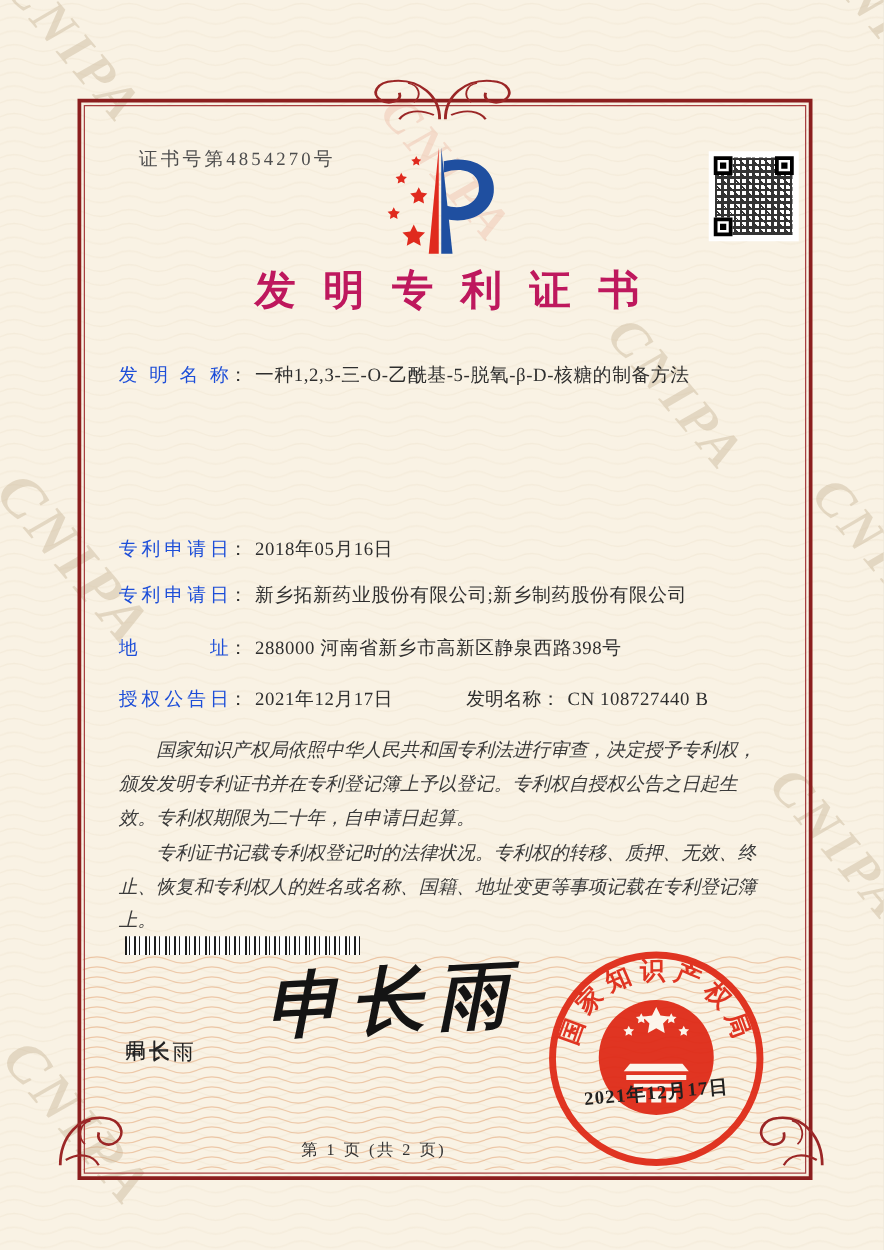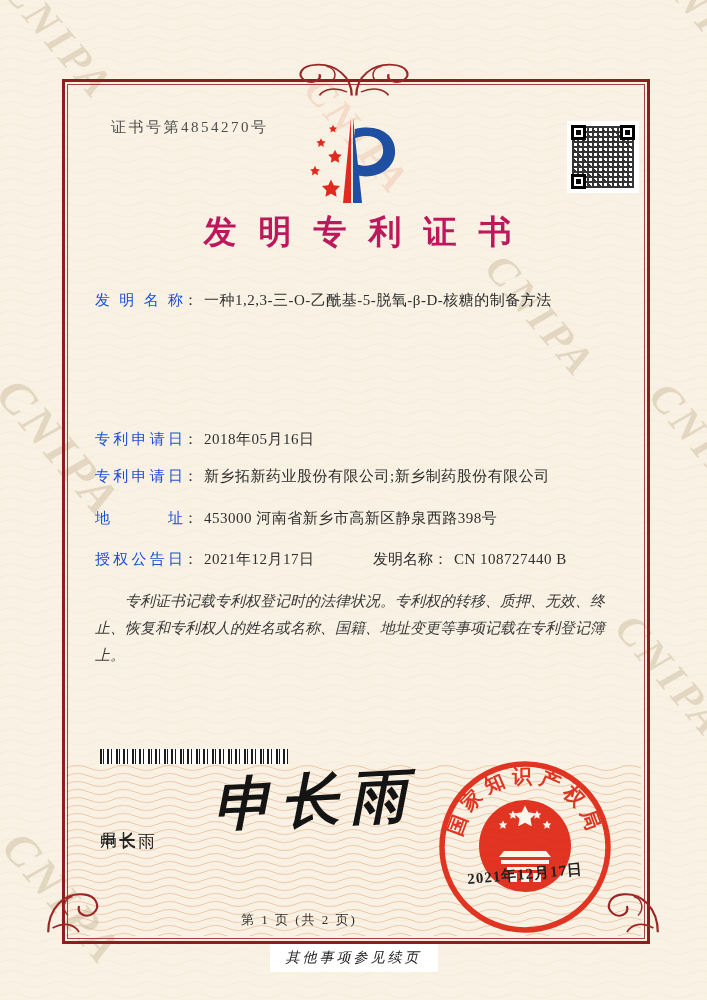--- a/index.html
+++ b/index.html
@@ -150,30 +150,31 @@
   <div class="frow" style="top:291px">
     <span class="f-label">发明名称</span><span class="f-colon">：</span><span class="f-val">一种1,2,3-三-O-乙酰基-5-脱氧-β-D-核糖的制备方法</span>
   </div>
   <div class="frow" style="top:430px">
     <span class="f-label">专利申请日</span><span class="f-colon">：</span><span class="f-val">2018年05月16日</span>
   </div>
   <div class="frow" style="top:467px">
     <span class="f-label">专利申请日</span><span class="f-colon">：</span><span class="f-val">新乡拓新药业股份有限公司;新乡制药股份有限公司</span>
   </div>
   <div class="frow" style="top:509px">
-    <span class="f-label">地址</span><span class="f-colon">：</span><span class="f-val">453000 河南省新乡市高新区静泉西路398号</span>
+    <span class="f-label">地址</span><span class="f-colon">：</span><span class="f-val">288000 河南省新乡市高新区静泉西路398号</span>
   </div>
   <div class="frow" style="top:550px">
     <span class="f-label">授权公告日</span><span class="f-colon">：</span><span class="f-val">2021年12月17日</span>
     <span class="fpair2">
       <span>发明名称</span><span class="f-colon">：</span><span class="f-val">CN 108727440 B</span>
     </span>
   </div>
 
   <div id="paras" class="abs">
+    <p>国家知识产权局依照中华人民共和国专利法进行审查，决定授予专利权，颁发发明专利证书并在专利登记簿上予以登记。专利权自授权公告之日起生效。专利权期限为二十年，自申请日起算。</p>
     <p>专利证书记载专利权登记时的法律状况。专利权的转移、质押、无效、终止、恢复和专利权人的姓名或名称、国籍、地址变更等事项记载在专利登记簿上。</p>
   </div>
 
   <div id="barcode" class="abs"></div>
 
   <div id="sig-role" class="abs">局长</div>
   <div id="sig-name" class="abs">申长雨</div>
   <div id="sig-script" class="abs">申长雨</div>
 
   <svg id="seal" class="abs" viewBox="0 0 180 180">
@@ -195,17 +196,14 @@
         <rect x="72" y="110" width="36" height="3"></rect>
         <rect x="74" y="116" width="8" height="9"></rect>
         <rect x="86" y="116" width="8" height="9"></rect>
         <rect x="98" y="116" width="8" height="9"></rect>
       </g>
     </g>
     <text x="90" y="122" text-anchor="middle" font-size="15" font-weight="bold" fill="#161616" transform="rotate(-5 90 116)" letter-spacing="1" font-family="'Liberation Serif','DejaVu Serif',serif">2021年12月17日</text>
   </svg>
 
   <div id="page-no" class="abs">第 1 页 (共 2 页)</div>
-  <div id="footer-note" class="abs">
-    <span>其他事项参见续页</span>
-  </div>
 
 </div>
 
 </body></html>

